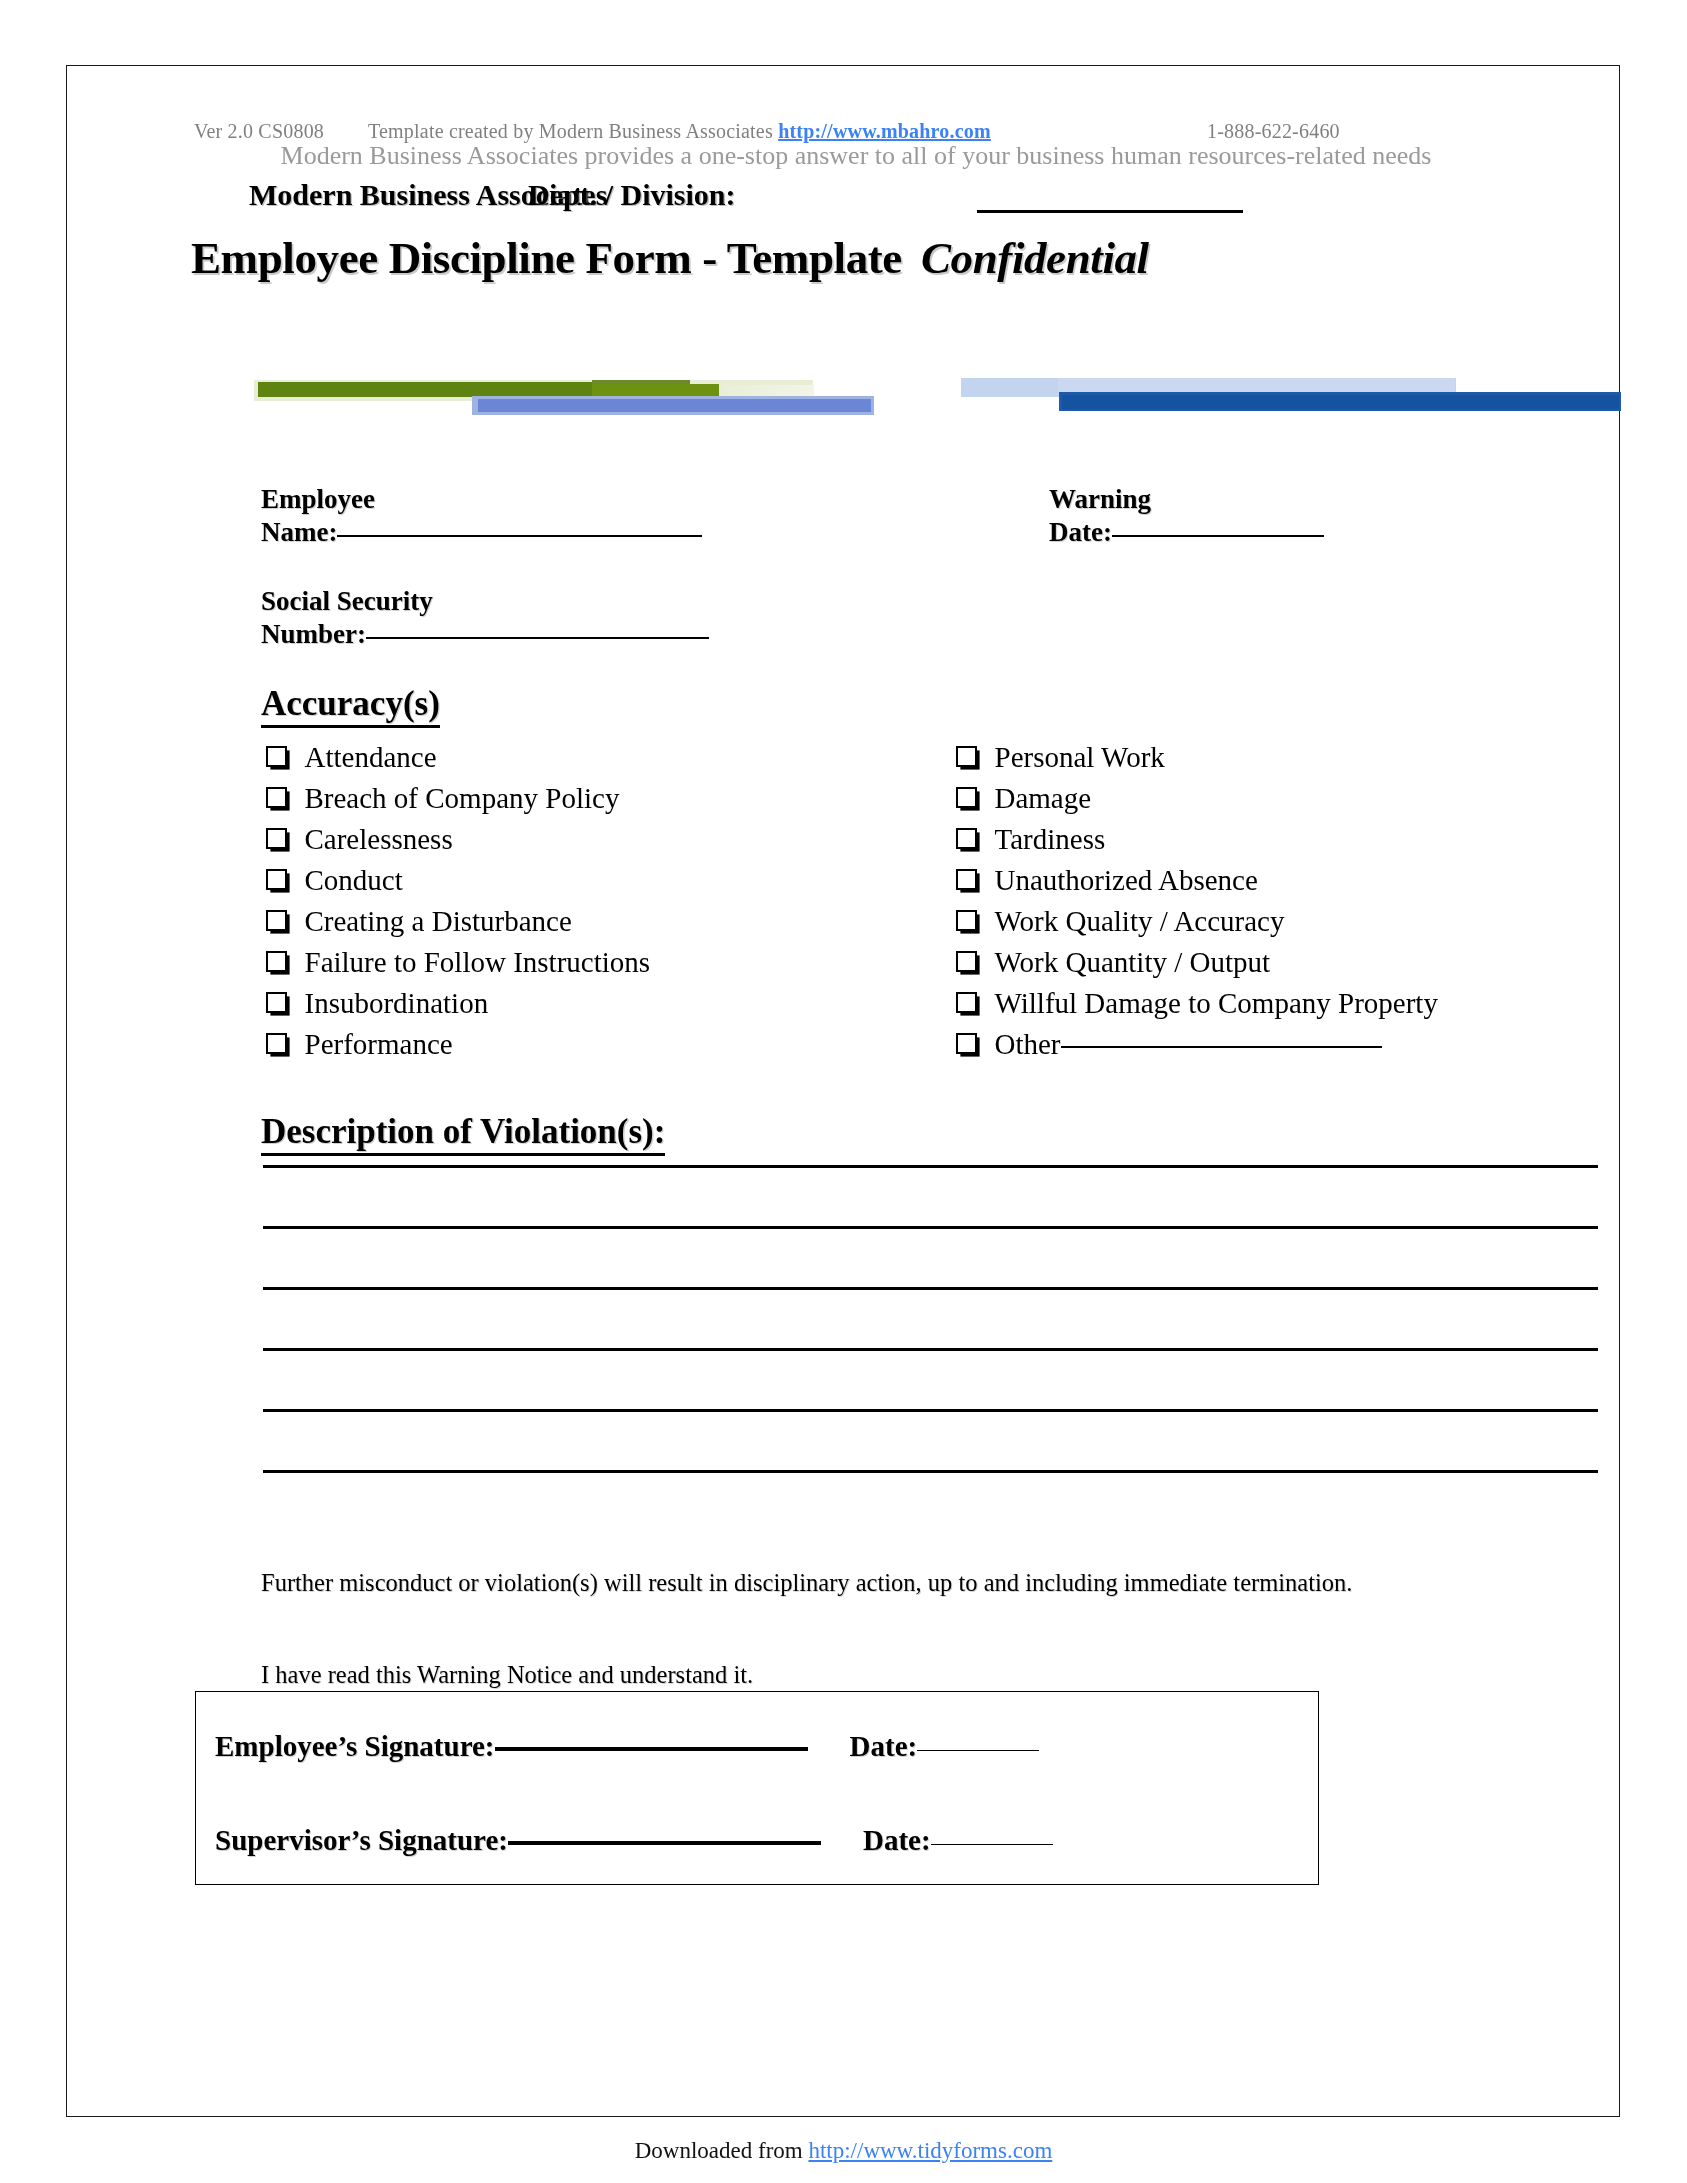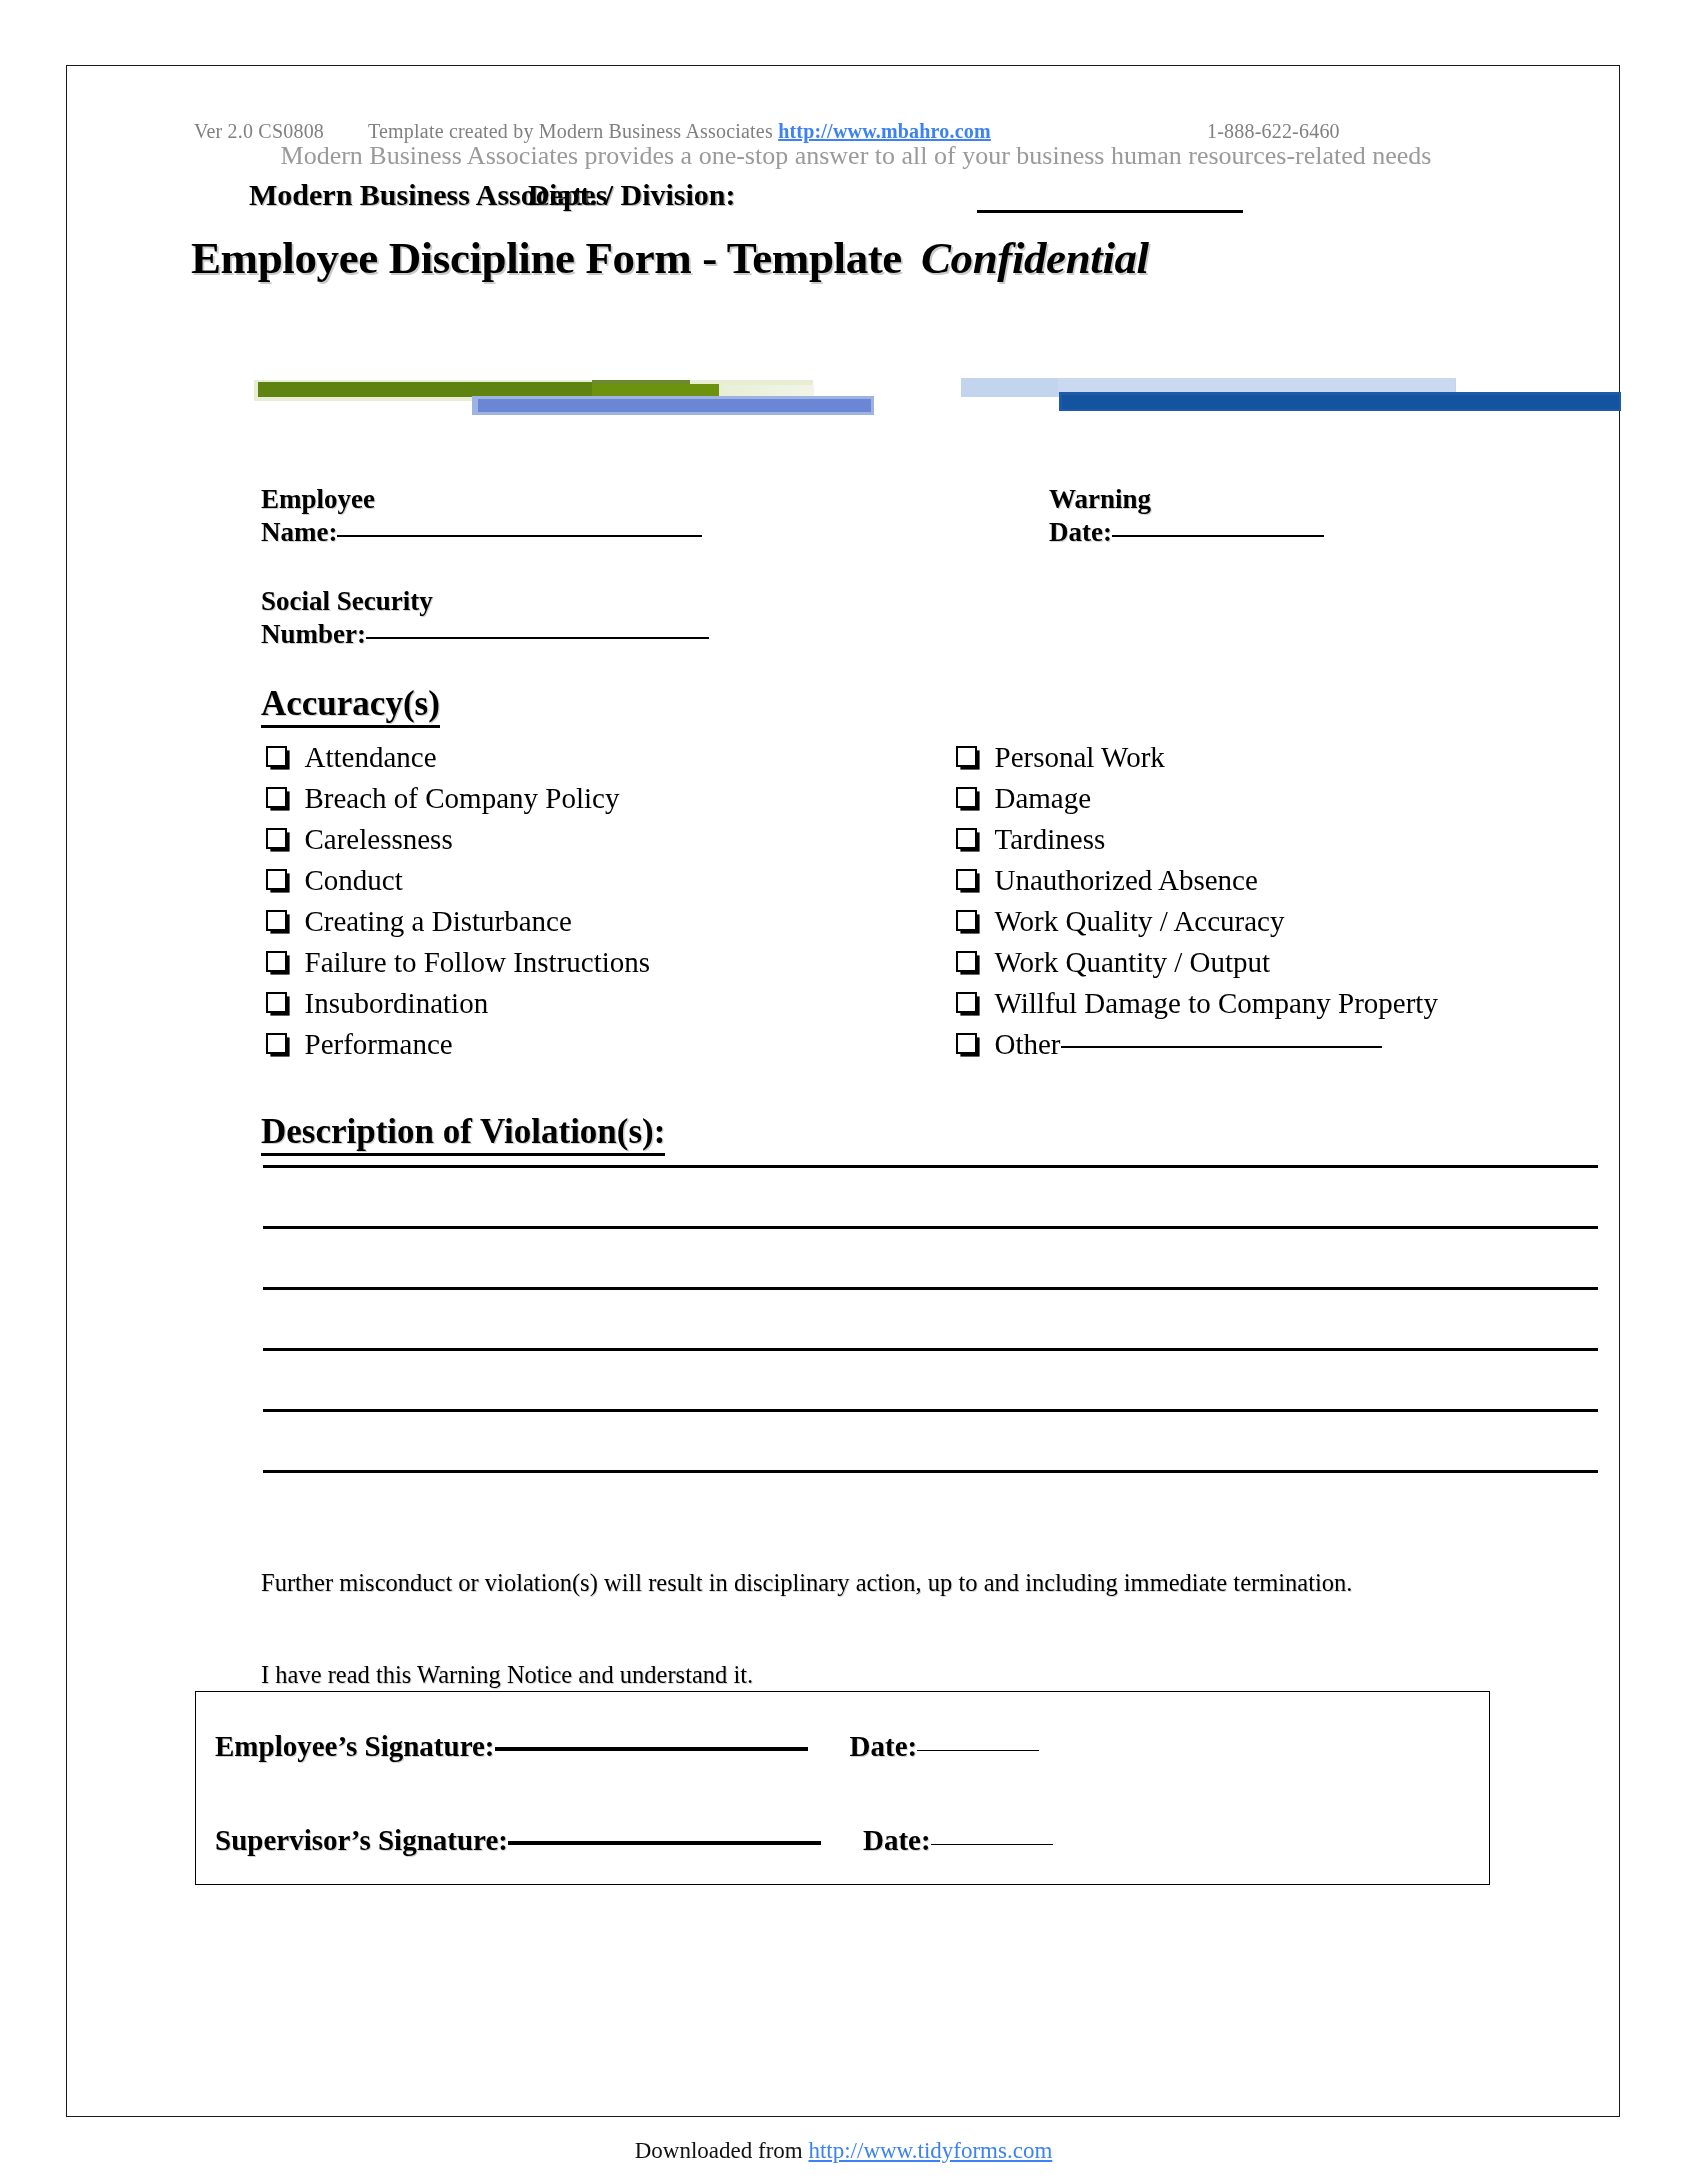--- a/index.html
+++ b/index.html
@@ -266,21 +266,21 @@
     text-shadow: 0.9px 0.9px 0 rgba(150,150,150,.4);
   }
   #statement-warning { top: 1501px; }
   #statement-ack     { top: 1593px; }
 
   
   .sig-box {
     position: absolute;
     left: 128px;
     top: 1625px;
-    width: 1295px;
+    width: 1124px;
     height: 194px;
     border: 1.7px solid #000;
     box-sizing: border-box;
   }
   .sig-row {
     position: absolute;
     left: 19px;
     width: 1223px;
     display: flex;
     align-items: baseline;

